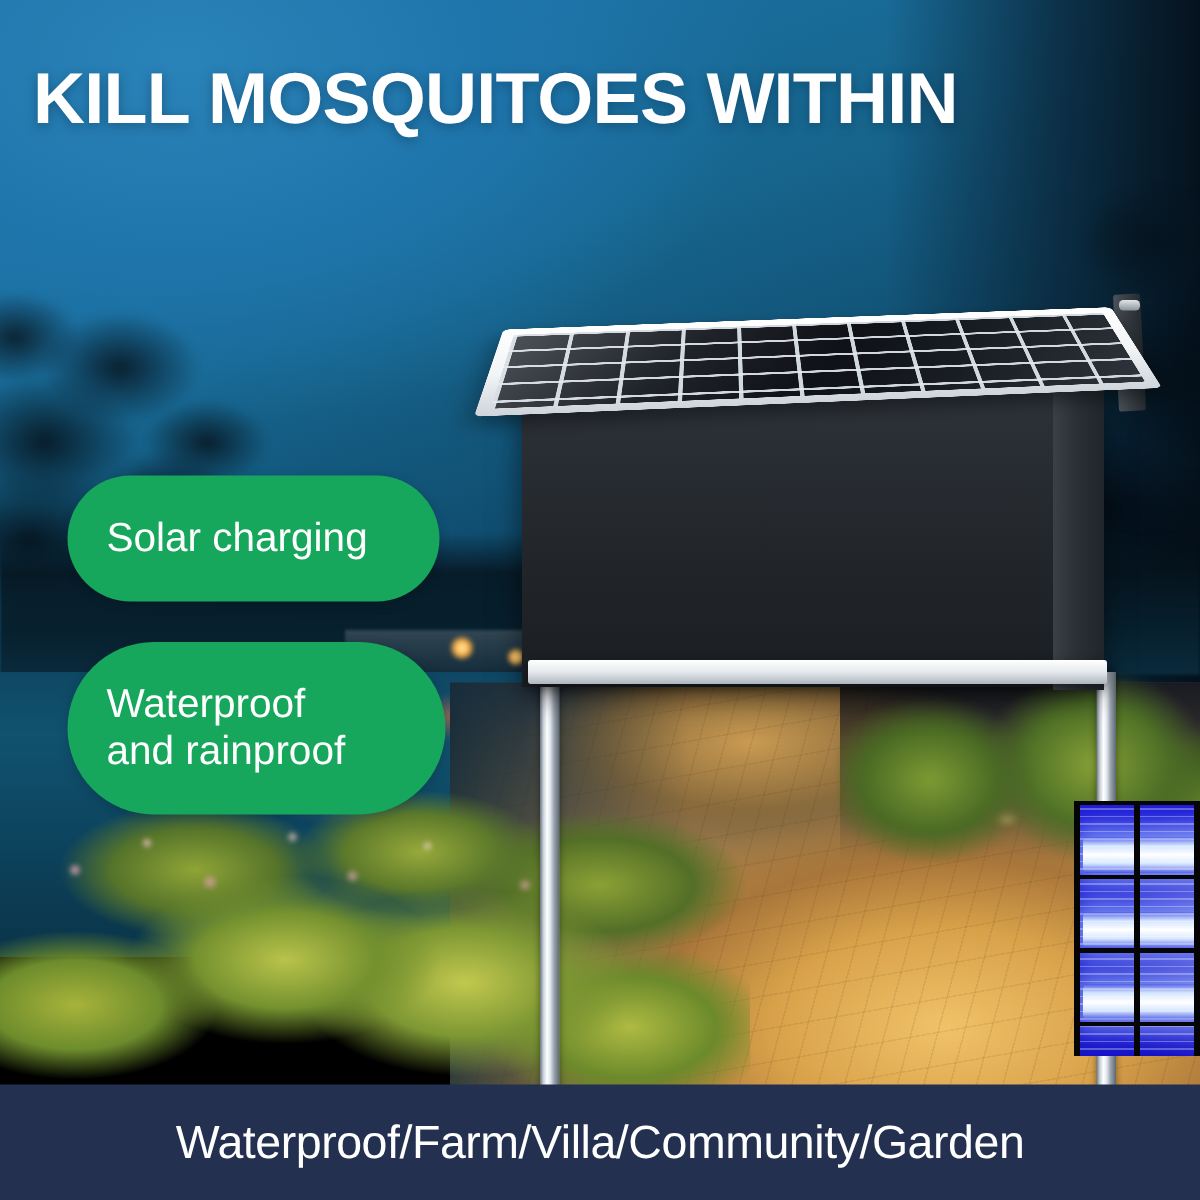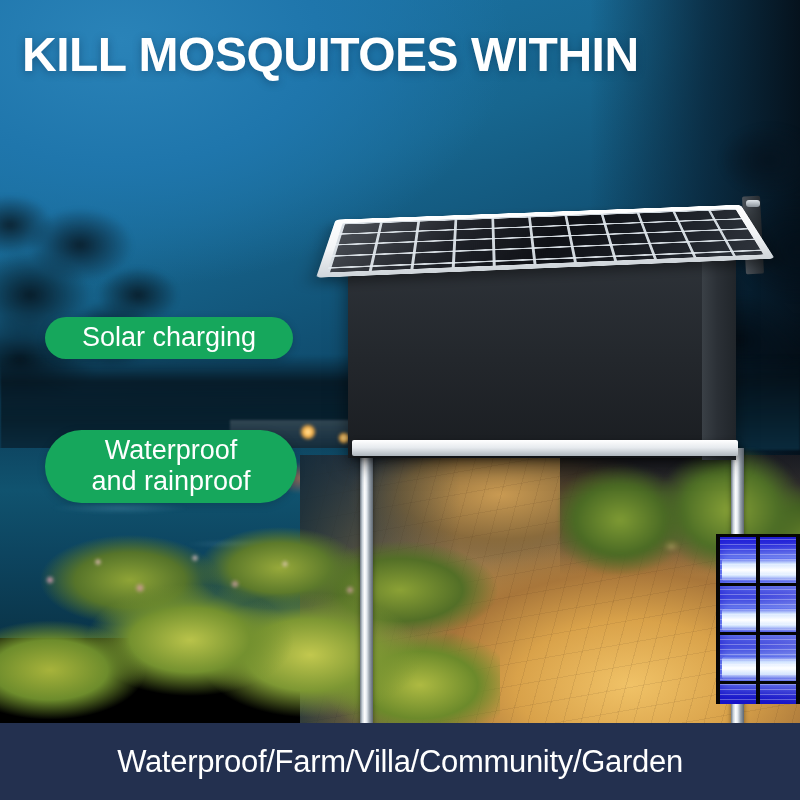--- a/index.html
+++ b/index.html
@@ -319,45 +319,44 @@
     position: absolute;
     left: 22px; top: 28px;
     width: 740px;
     color: #ffffff;
     font-size: 48px;
     line-height: 1.12;
     font-weight: 700;
     letter-spacing: -0.5px;
     text-shadow: 0 2px 8px rgba(0,30,55,0.35);
   }
-  .headline .line { display: block; white-space: nowrap; }
+  .headline .line { display: block; white-space: nowrap; margin-top: 12px; }
 
   .badges {
     position: absolute;
     left: 45px; top: 317px;
     display: flex;
     flex-direction: column;
     gap: 27px;
     align-items: flex-start;
   }
   .badge {
     background: #16a75c;
     color: #ffffff;
     border-radius: 999px;
     font-size: 27px;
     line-height: 1.17;
     font-weight: 400;
-    text-align: center;
-    padding: 5px 26px;
+    padding: 26px 26px;
     box-sizing: border-box;
     white-space: pre-line;
     box-shadow: 0 2px 8px rgba(0,0,0,0.18);
   }
   .badge.b1 { width: 248px; }
-  .badge.b2 { width: 252px; margin-top: 44px; }
+  .badge.b2 { width: 252px; }
   .badge.b3 { width: 252px; }
 
   .bottom-bar {
     position: absolute;
     left: 0; top: 723px; width: 800px; height: 77px;
     background: #23304f;
     display: flex;
     align-items: center;
     justify-content: center;
   }

